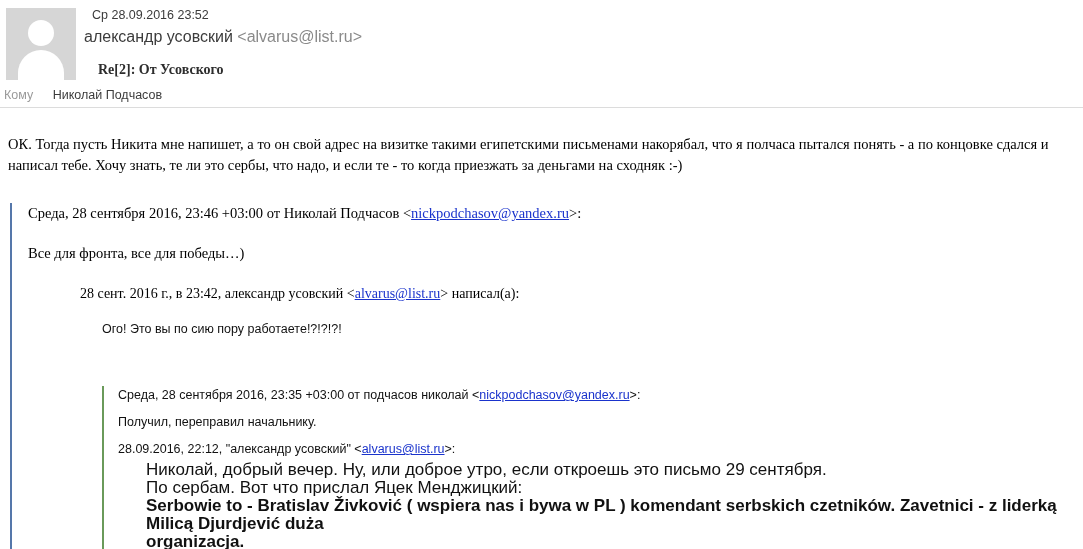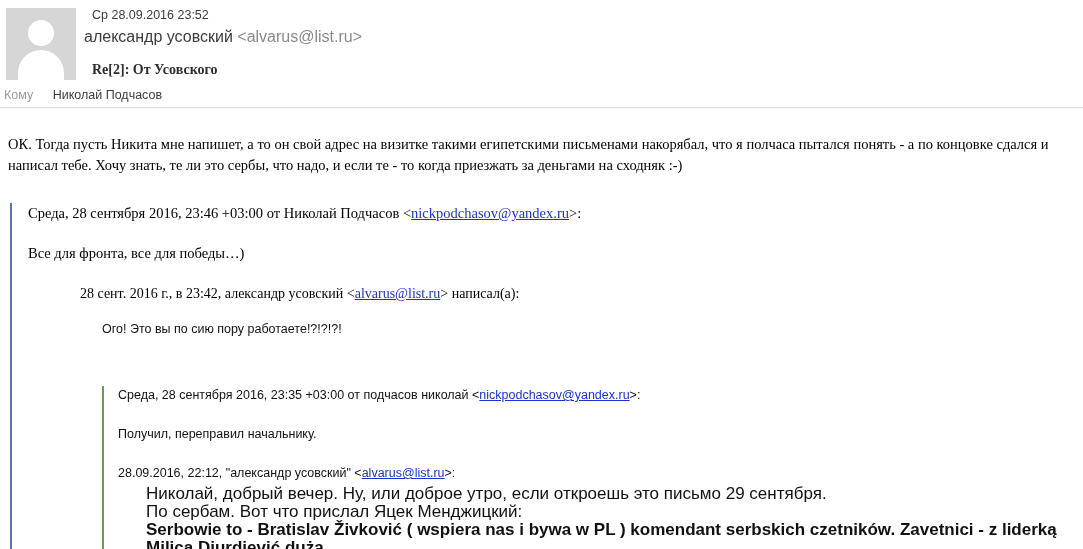--- a/index.html
+++ b/index.html
@@ -69,21 +69,21 @@
     white-space: nowrap;
   }
   .hdr-from .name {
     color: #3c3c3c;
   }
   .hdr-from .addr {
     color: #8a8a8a;
   }
   .hdr-subject {
     position: absolute;
-    left: 92px;
+    left: 98px;
     top: 62px;
     font-size: 14px;
     font-weight: bold;
     color: #2d2d2d;
     font-family: "Liberation Serif", serif;
   }
   .hdr-to-row {
     position: absolute;
     left: 4px;
     top: 88px;
@@ -176,21 +176,21 @@
     padding-left: 14px;
     box-sizing: border-box;
   }
   .q3-line {
     font-size: 12.5px;
     font-family: "Liberation Sans", sans-serif;
     color: #111;
     line-height: 19px;
   }
   .q3-block {
-    margin-top: 20px;
+    margin-top: 8px;
   }
   .q4 {
     margin-left: 28px;
     margin-top: 2px;
   }
   .q4 div {
     font-size: 17px;
     font-family: "Liberation Sans", sans-serif;
     line-height: 18px;
     color: #111;

